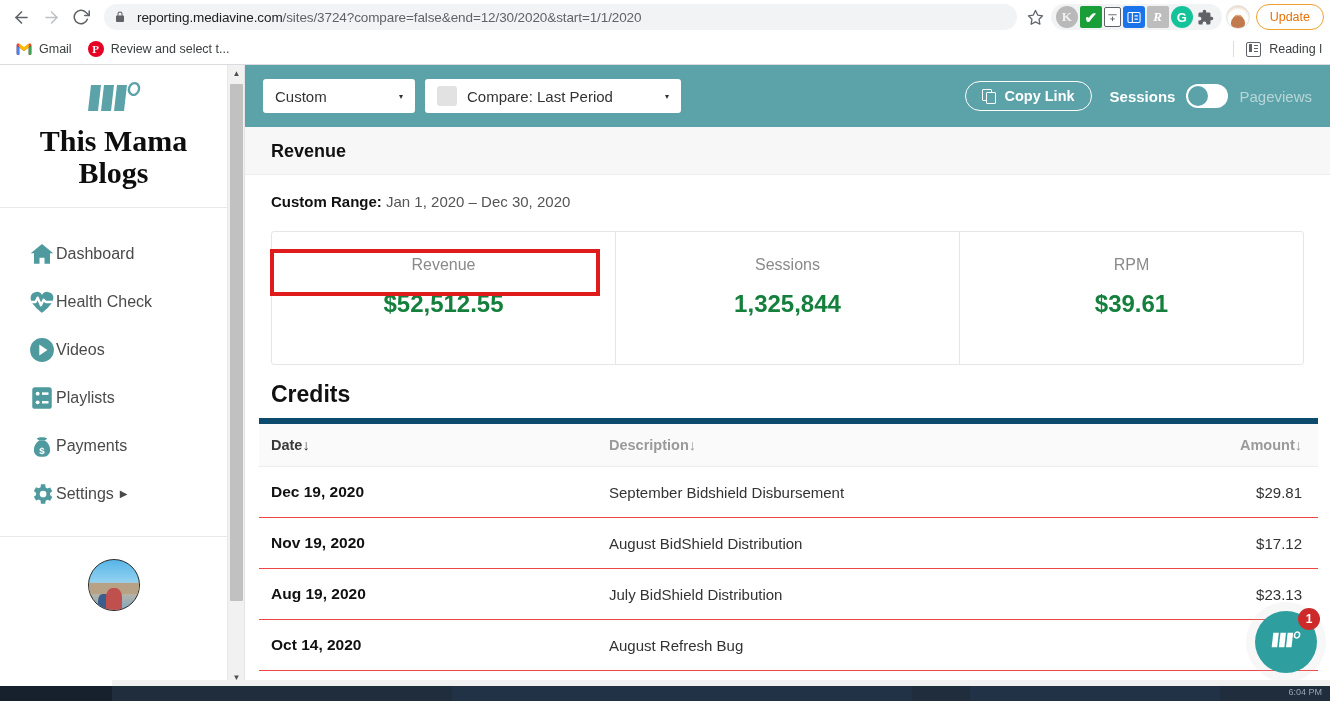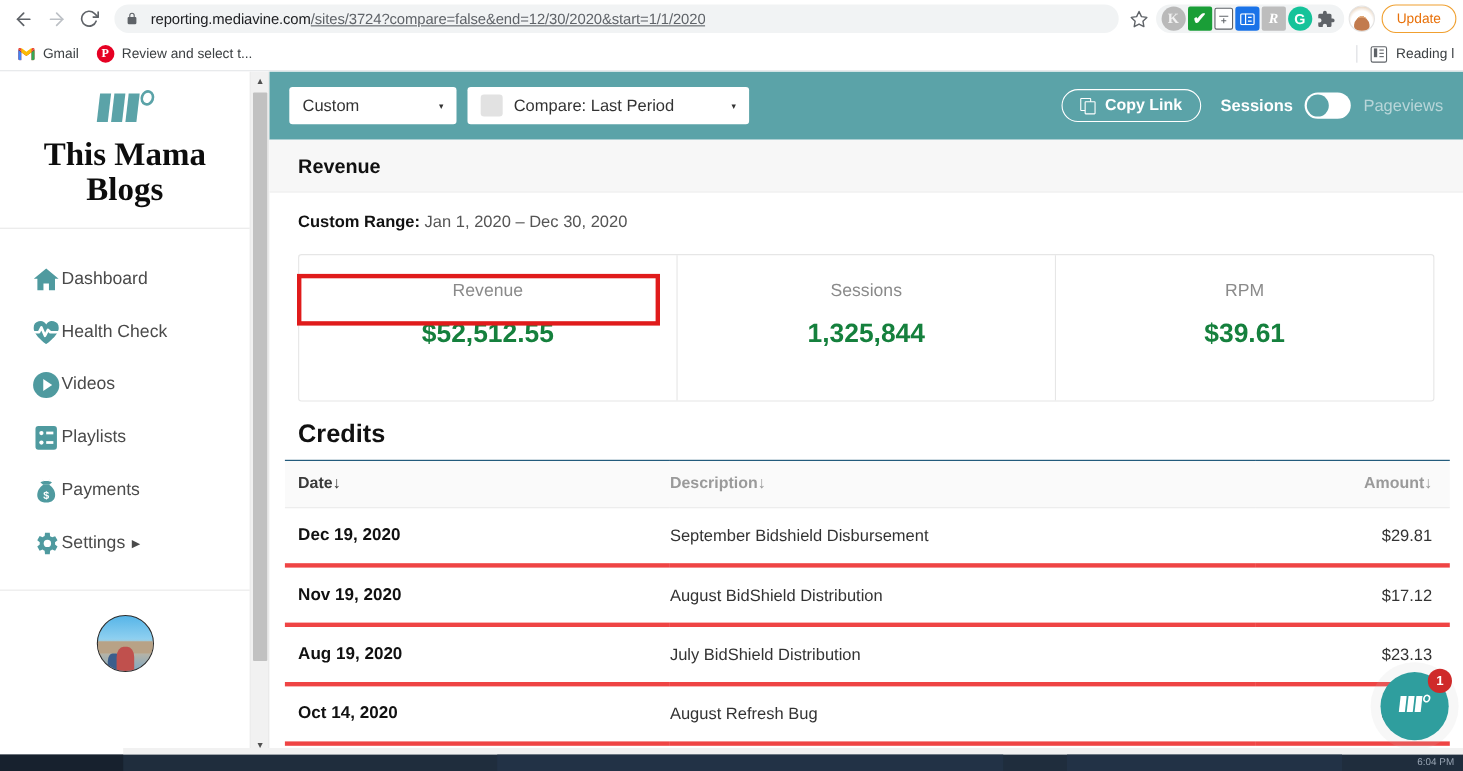--- a/index.html
+++ b/index.html
@@ -30,21 +30,21 @@
     background: #f1f3f4; border-radius: 13px;
     display: flex; align-items: center; padding: 0 10px;
     position: relative;
   }
   .lock-icon { width: 14px; height: 14px; margin-right: 9px; color: #5f6368; flex: 0 0 auto; }
   .omnibox-url {
     font-size: 13.5px; color: #202124; white-space: nowrap; overflow: hidden;
     letter-spacing: -0.1px;
   }
   .omnibox-url .host { color: #202124; }
-  .omnibox-url .path { color: #5f6368; text-decoration: underline; }
+  .omnibox-url .path { color: #5f6368; }
   .star-btn { width: 26px; height: 26px; display:flex; align-items:center; justify-content:center; color:#5f6368; flex:0 0 auto; }
 
   .ext-pill {
     display: flex; align-items: center; gap: 2px;
     background: #f1f3f4; border-radius: 13px; height: 26px;
     padding: 0 5px; margin-left: 2px; flex: 0 0 auto;
   }
   .ext-icon {
     width: 22px; height: 22px; border-radius: 3px;
     display: flex; align-items: center; justify-content: center;
@@ -221,27 +221,27 @@
   .stat-label { font-size: 16px; color: #8a8a8a; margin-bottom: 16px; }
   .stat-value { font-size: 24px; font-weight: bold; color: #15803d; }
 
   .credits-head {
     padding: 16px 26px 10px; font-size: 23px; font-weight: bold; color: #111;
   }
   table.credits { width: 100%; border-collapse: collapse; }
   table.credits th {
     text-align: left; font-size: 14.5px; font-weight: bold; color: #9a9a9a;
     padding: 13px 0 13px 0; background: #fafafa;
-    border-top: 1px solid #0c4a6e; border-bottom: 1px solid #ececec;
+    border-top: 6px solid #0c4a6e; border-bottom: 1px solid #ececec;
   }
   table.credits th.c-date { padding-left: 12px; width: 350px; color: #3a3a3a; }
   table.credits th.c-desc { width: auto; }
   table.credits th.c-amt { text-align: right; padding-right: 16px; }
   table.credits td {
-    font-size: 15px; padding: 16px 0; border-bottom: 4px solid #ef4444; color: #333;
+    font-size: 15px; padding: 16px 0; border-bottom: 1px solid #ef4444; color: #333;
   }
   table.credits td.c-date { padding-left: 12px; font-weight: bold; color: #111; font-size: 15.5px; }
   table.credits td.c-amt { text-align: right; padding-right: 16px; color: #333; }
   .tbl-wrap { padding: 0 12px 0 14px; }
 
   
   .annot-box {
     position: absolute; left: 270px; top: 184px; width: 330px; height: 47px;
     border: 4px solid #e01b1b; pointer-events: none;
   }

